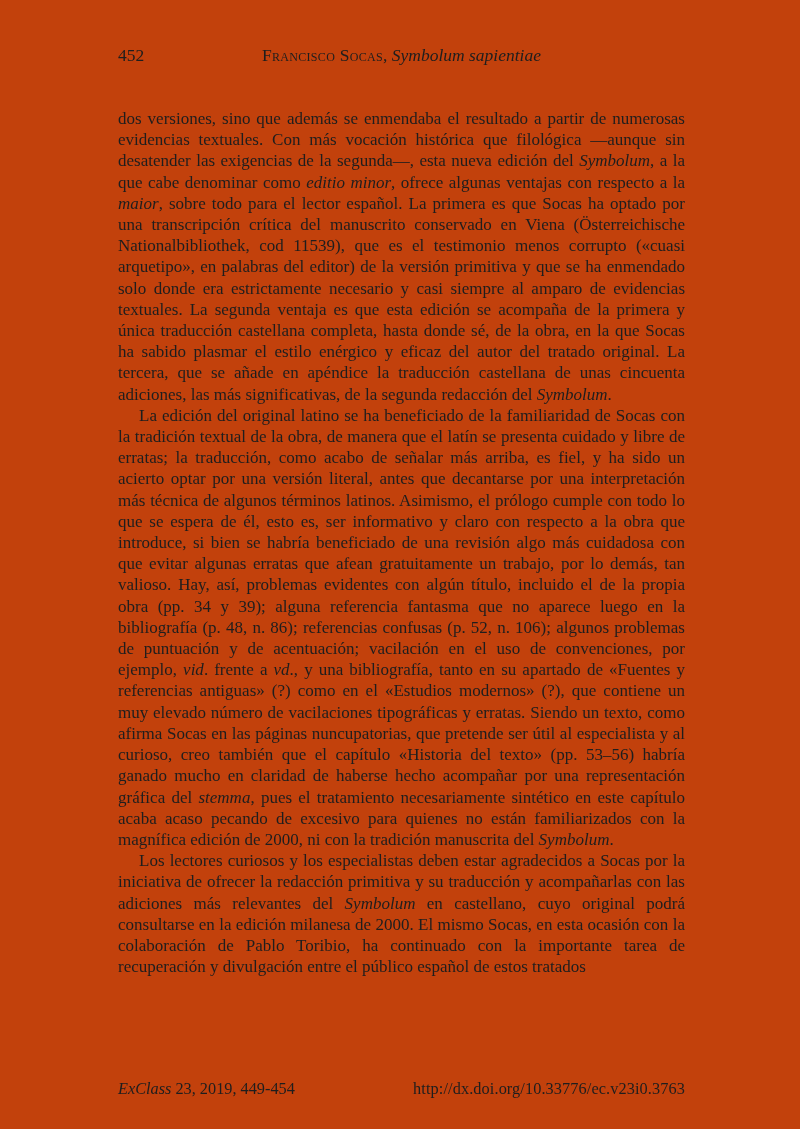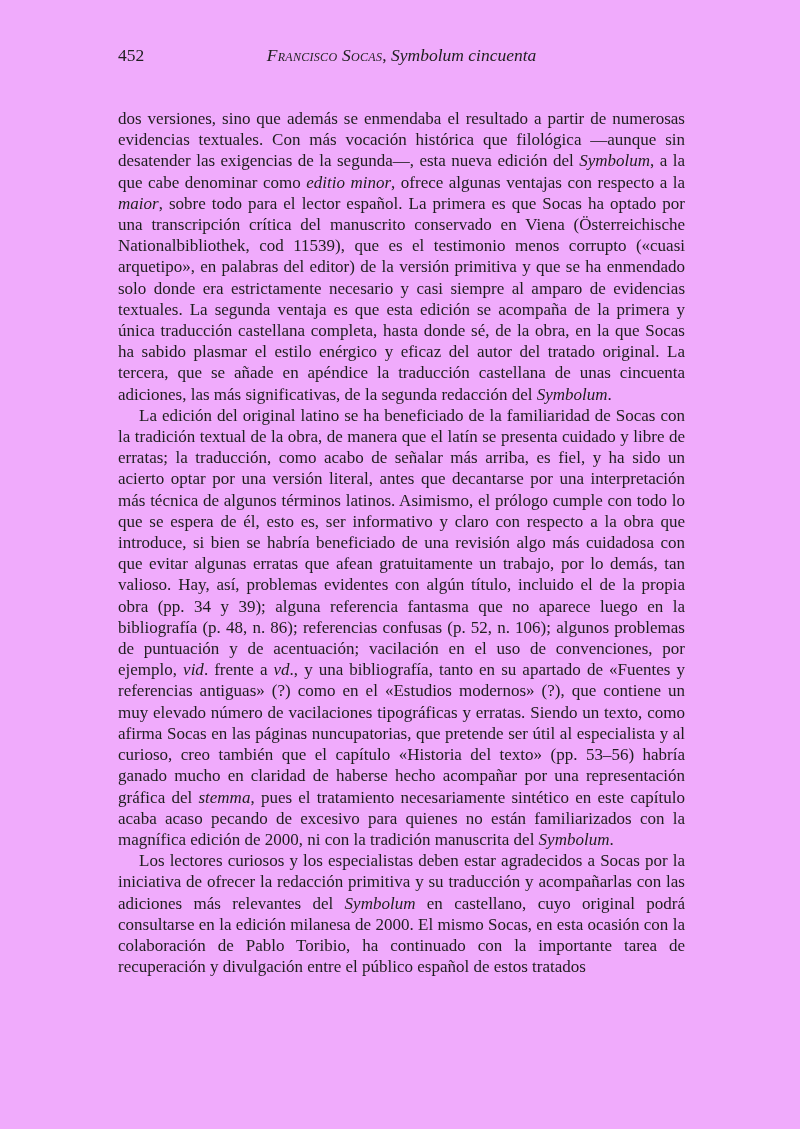--- a/index.html
+++ b/index.html
@@ -4,21 +4,21 @@
 <style>
   html, body {
     margin: 0;
     padding: 0;
     background: #ffffff;
   }
   .page {
     position: relative;
     width: 800px;
     height: 1129px;
-    background: #f0abfc;
+    background: #c2410c;
     color: #1e1e1e;
     font-family: "Liberation Serif", "DejaVu Serif", serif;
     overflow: hidden;
   }
   
   .running-header {
     position: absolute;
     top: 44px;
     left: 118px;
     width: 567px;
@@ -26,21 +26,21 @@
     font-size: 17.5px;
     line-height: 22px;
     white-space: nowrap;
   }
   .page-number {
     position: absolute;
     left: 0;
     top: 0;
     font-size: 17.5px;
   }
-  .sc { font-variant: small-caps; letter-spacing: 0.3px; font-style: italic; }
+  .sc { font-variant: small-caps; letter-spacing: 0.3px; }
   .it { font-style: italic; }
 
   
   .body-text {
     position: absolute;
     top: 108px;
     left: 118px;
     width: 567px;
     font-size: 17px;
     line-height: 21.2px;
@@ -63,24 +63,28 @@
   }
   .doi { letter-spacing: 0.1px; }
 </style>
 </head>
 <body>
 
 <div class="page">
 
   <div class="running-header">
     <span class="page-number">452</span>
-    <span class="header-title"><span class="sc">Francisco Socas</span><span>, </span><span class="it">Symbolum cincuenta</span></span>
+    <span class="header-title"><span class="sc">Francisco Socas</span><span>, </span><span class="it">Symbolum sapientiae</span></span>
   </div>
 
   <div class="body-text">
 
   <p class="para"><span>dos versiones, sino que además se enmendaba el resultado a partir de numerosas evidencias textuales. Con más vocación histórica que filológica —aunque sin desatender las exigencias de la segunda—, esta nueva edición del </span><span class="it">Symbolum</span><span>, a la que cabe denominar como </span><span class="it">editio minor</span><span>, ofrece algunas ventajas con respecto a la </span><span class="it">maior</span><span>, sobre todo para el lector español. La primera es que Socas ha optado por una transcripción crítica del manuscrito conservado en Viena (Österreichische Nationalbibliothek, cod 11539), que es el testimonio menos corrupto («cuasi arquetipo», en palabras del editor) de la versión primitiva y que se ha enmendado solo donde era estrictamente necesario y casi siempre al amparo de evidencias textuales. La segunda ventaja es que esta edición se acompaña de la primera y única traducción castellana completa, hasta donde sé, de la obra, en la que Socas ha sabido plasmar el estilo enérgico y eficaz del autor del tratado original. La tercera, que se añade en apéndice la traducción castellana de unas cincuenta adiciones, las más significativas, de la segunda redacción del </span><span class="it">Symbolum</span><span>.</span></p>
       <p class="para indent"><span>La edición del original latino se ha beneficiado de la familiaridad de Socas con la tradición textual de la obra, de manera que el latín se presenta cuidado y libre de erratas; la traducción, como acabo de señalar más arriba, es fiel, y ha sido un acierto optar por una versión literal, antes que decantarse por una interpretación más técnica de algunos términos latinos. Asimismo, el prólogo cumple con todo lo que se espera de él, esto es, ser informativo y claro con respecto a la obra que introduce, si bien se habría beneficiado de una revisión algo más cuidadosa con que evitar algunas erratas que afean gratuitamente un trabajo, por lo demás, tan valioso. Hay, así, problemas evidentes con algún título, incluido el de la propia obra (pp. 34 y 39); alguna referencia fantasma que no aparece luego en la bibliografía (p. 48, n. 86); referencias confusas (p. 52, n. 106); algunos problemas de puntuación y de acentuación; vacilación en el uso de convenciones, por ejemplo, </span><span class="it">vid</span><span>. frente a </span><span class="it">vd</span><span>., y una bibliografía, tanto en su apartado de «Fuentes y referencias antiguas» (?) como en el «Estudios modernos» (?), que contiene un muy elevado número de vacilaciones tipográficas y erratas. Siendo un texto, como afirma Socas en las páginas nuncupatorias, que pretende ser útil al especialista y al curioso, creo también que el capítulo «Historia del texto» (pp. 53–56) habría ganado mucho en claridad de haberse hecho acompañar por una representación gráfica del </span><span class="it">stemma</span><span>, pues el tratamiento necesariamente sintético en este capítulo acaba acaso pecando de excesivo para quienes no están familiarizados con la magnífica edición de 2000, ni con la tradición manuscrita del </span><span class="it">Symbolum</span><span>.</span></p>
       <p class="para indent"><span>Los lectores curiosos y los especialistas deben estar agradecidos a Socas por la iniciativa de ofrecer la redacción primitiva y su traducción y acompañarlas con las adiciones más relevantes del </span><span class="it">Symbolum</span><span> en castellano, cuyo original podrá consultarse en la edición milanesa de 2000. El mismo Socas, en esta ocasión con la colaboración de Pablo Toribio, ha continuado con la importante tarea de recuperación y divulgación entre el público español de estos tratados</span></p>
     </div>
 
+  <div class="page-footer">
+    <span class="journal"><span class="it">ExClass</span><span> 23, 2019, 449-454</span></span>
+    <span class="doi">http://dx.doi.org/10.33776/ec.v23i0.3763</span>
+  </div>
 
 </div>
 
 </body></html>

